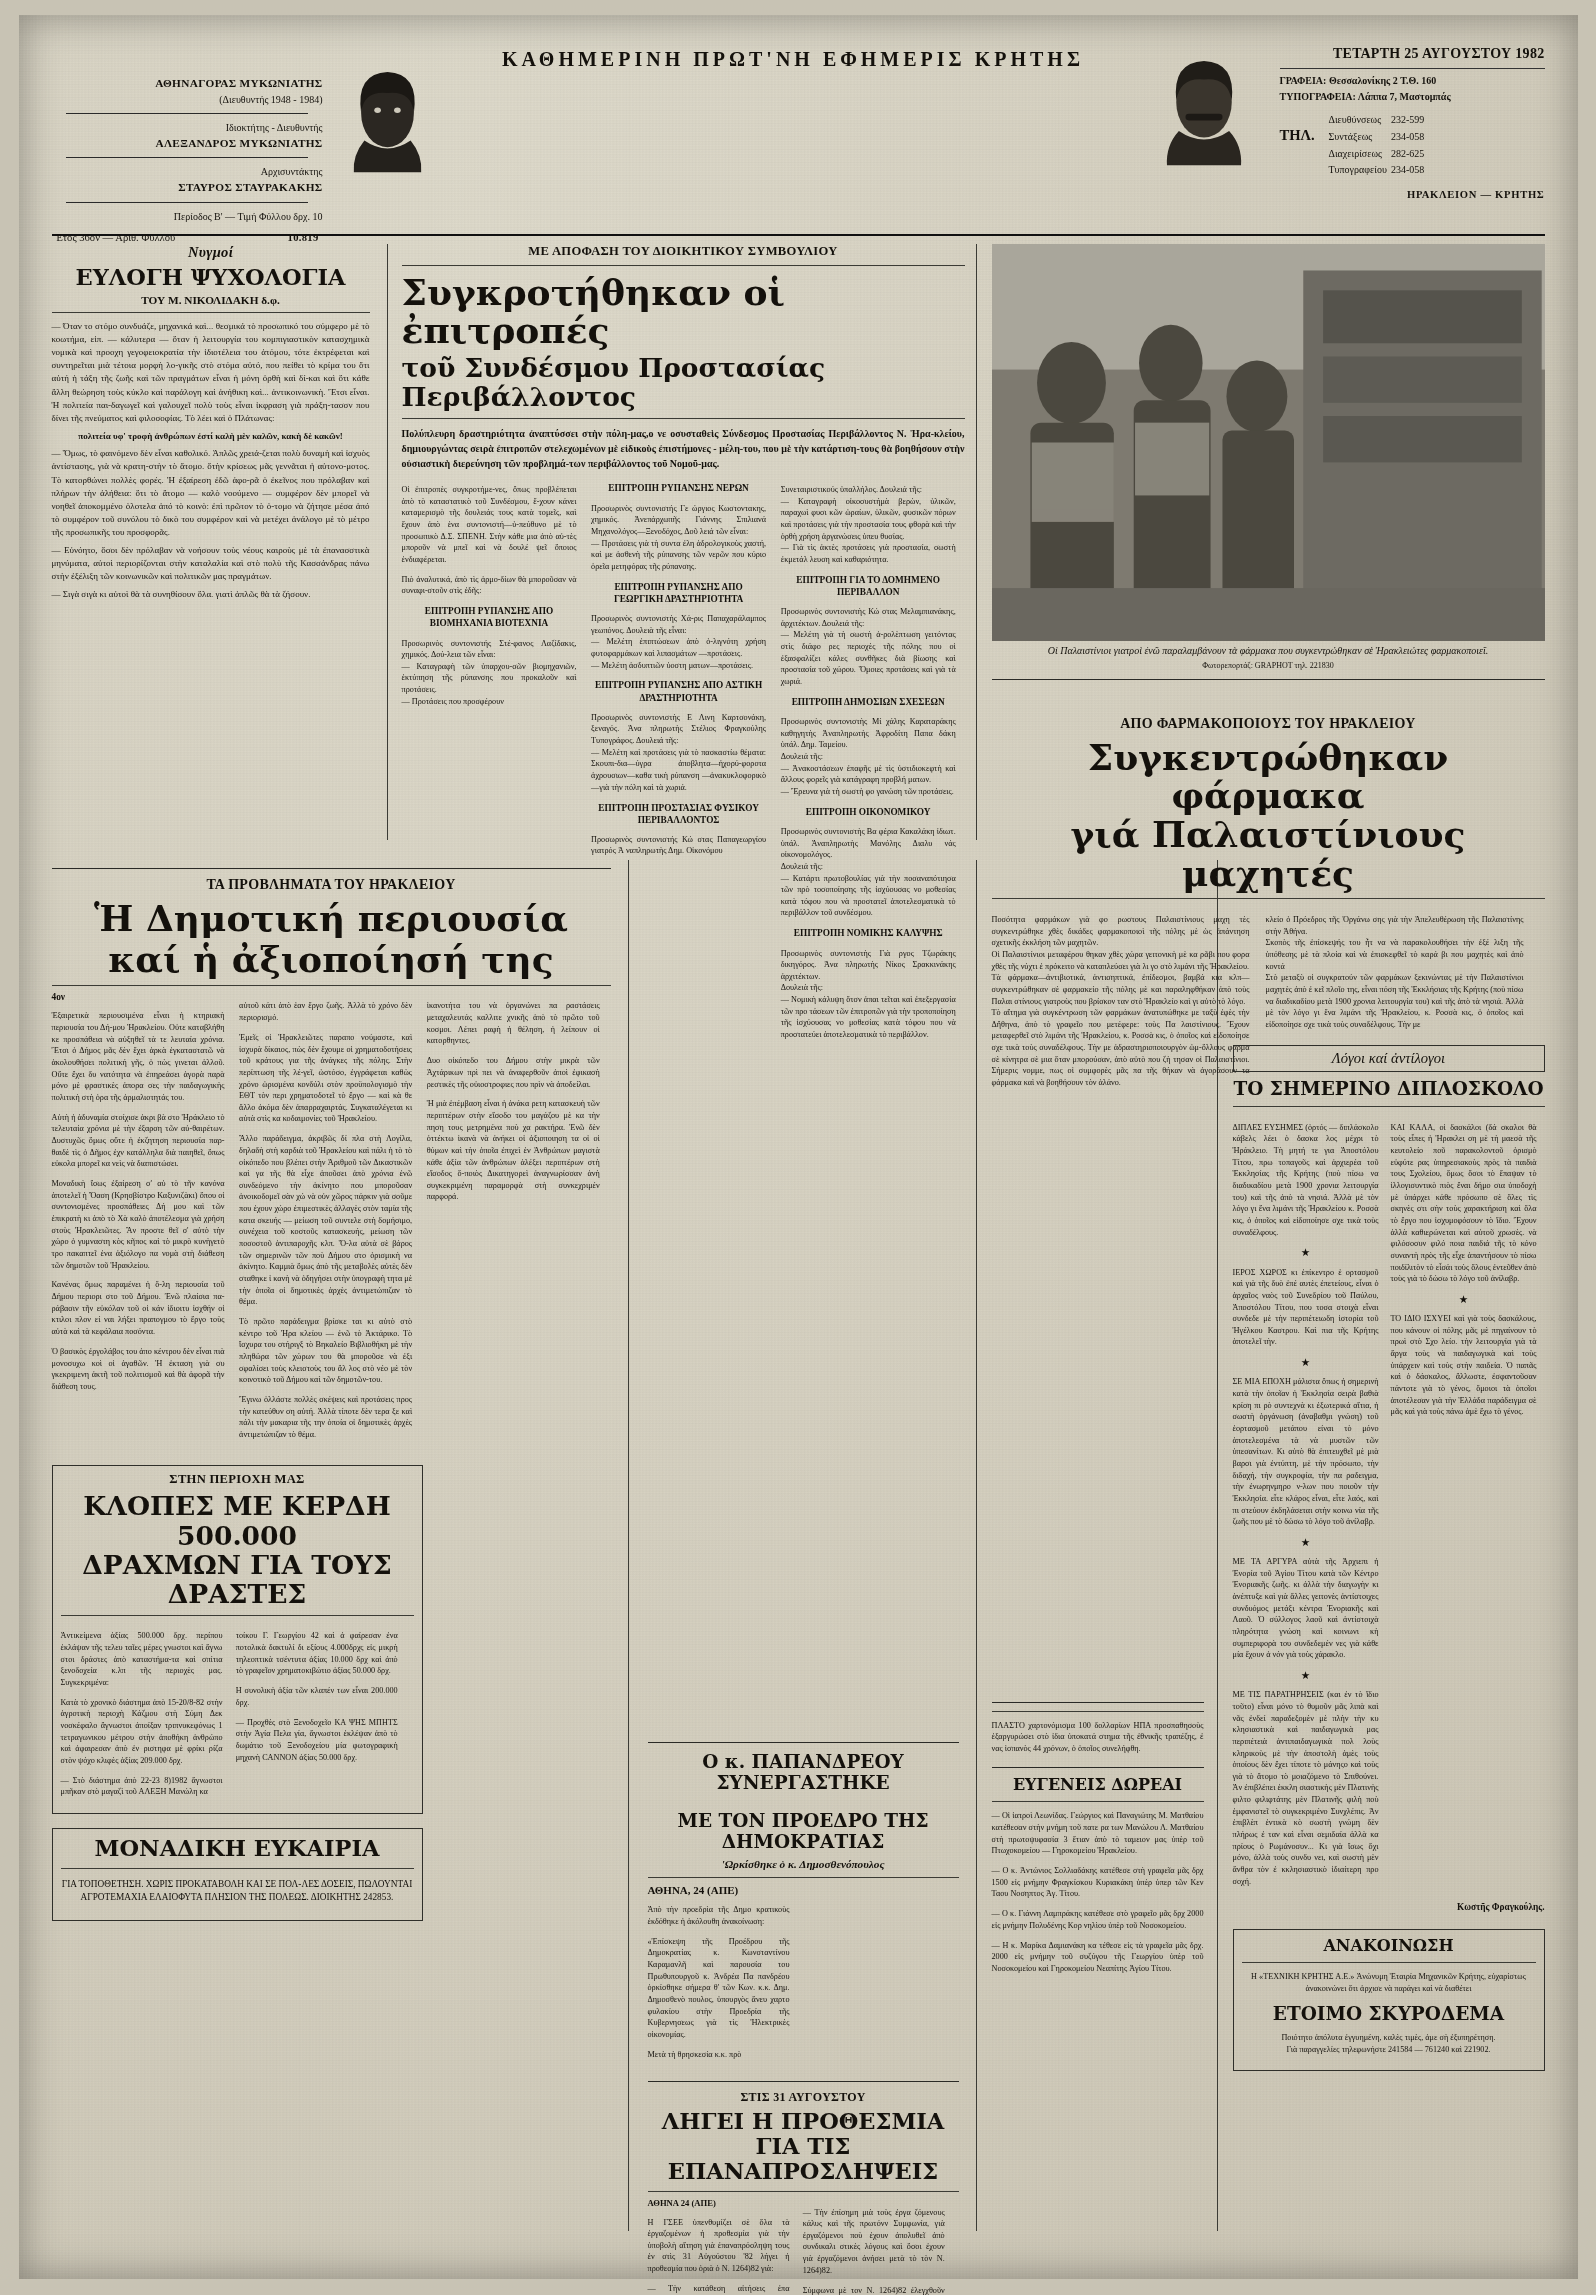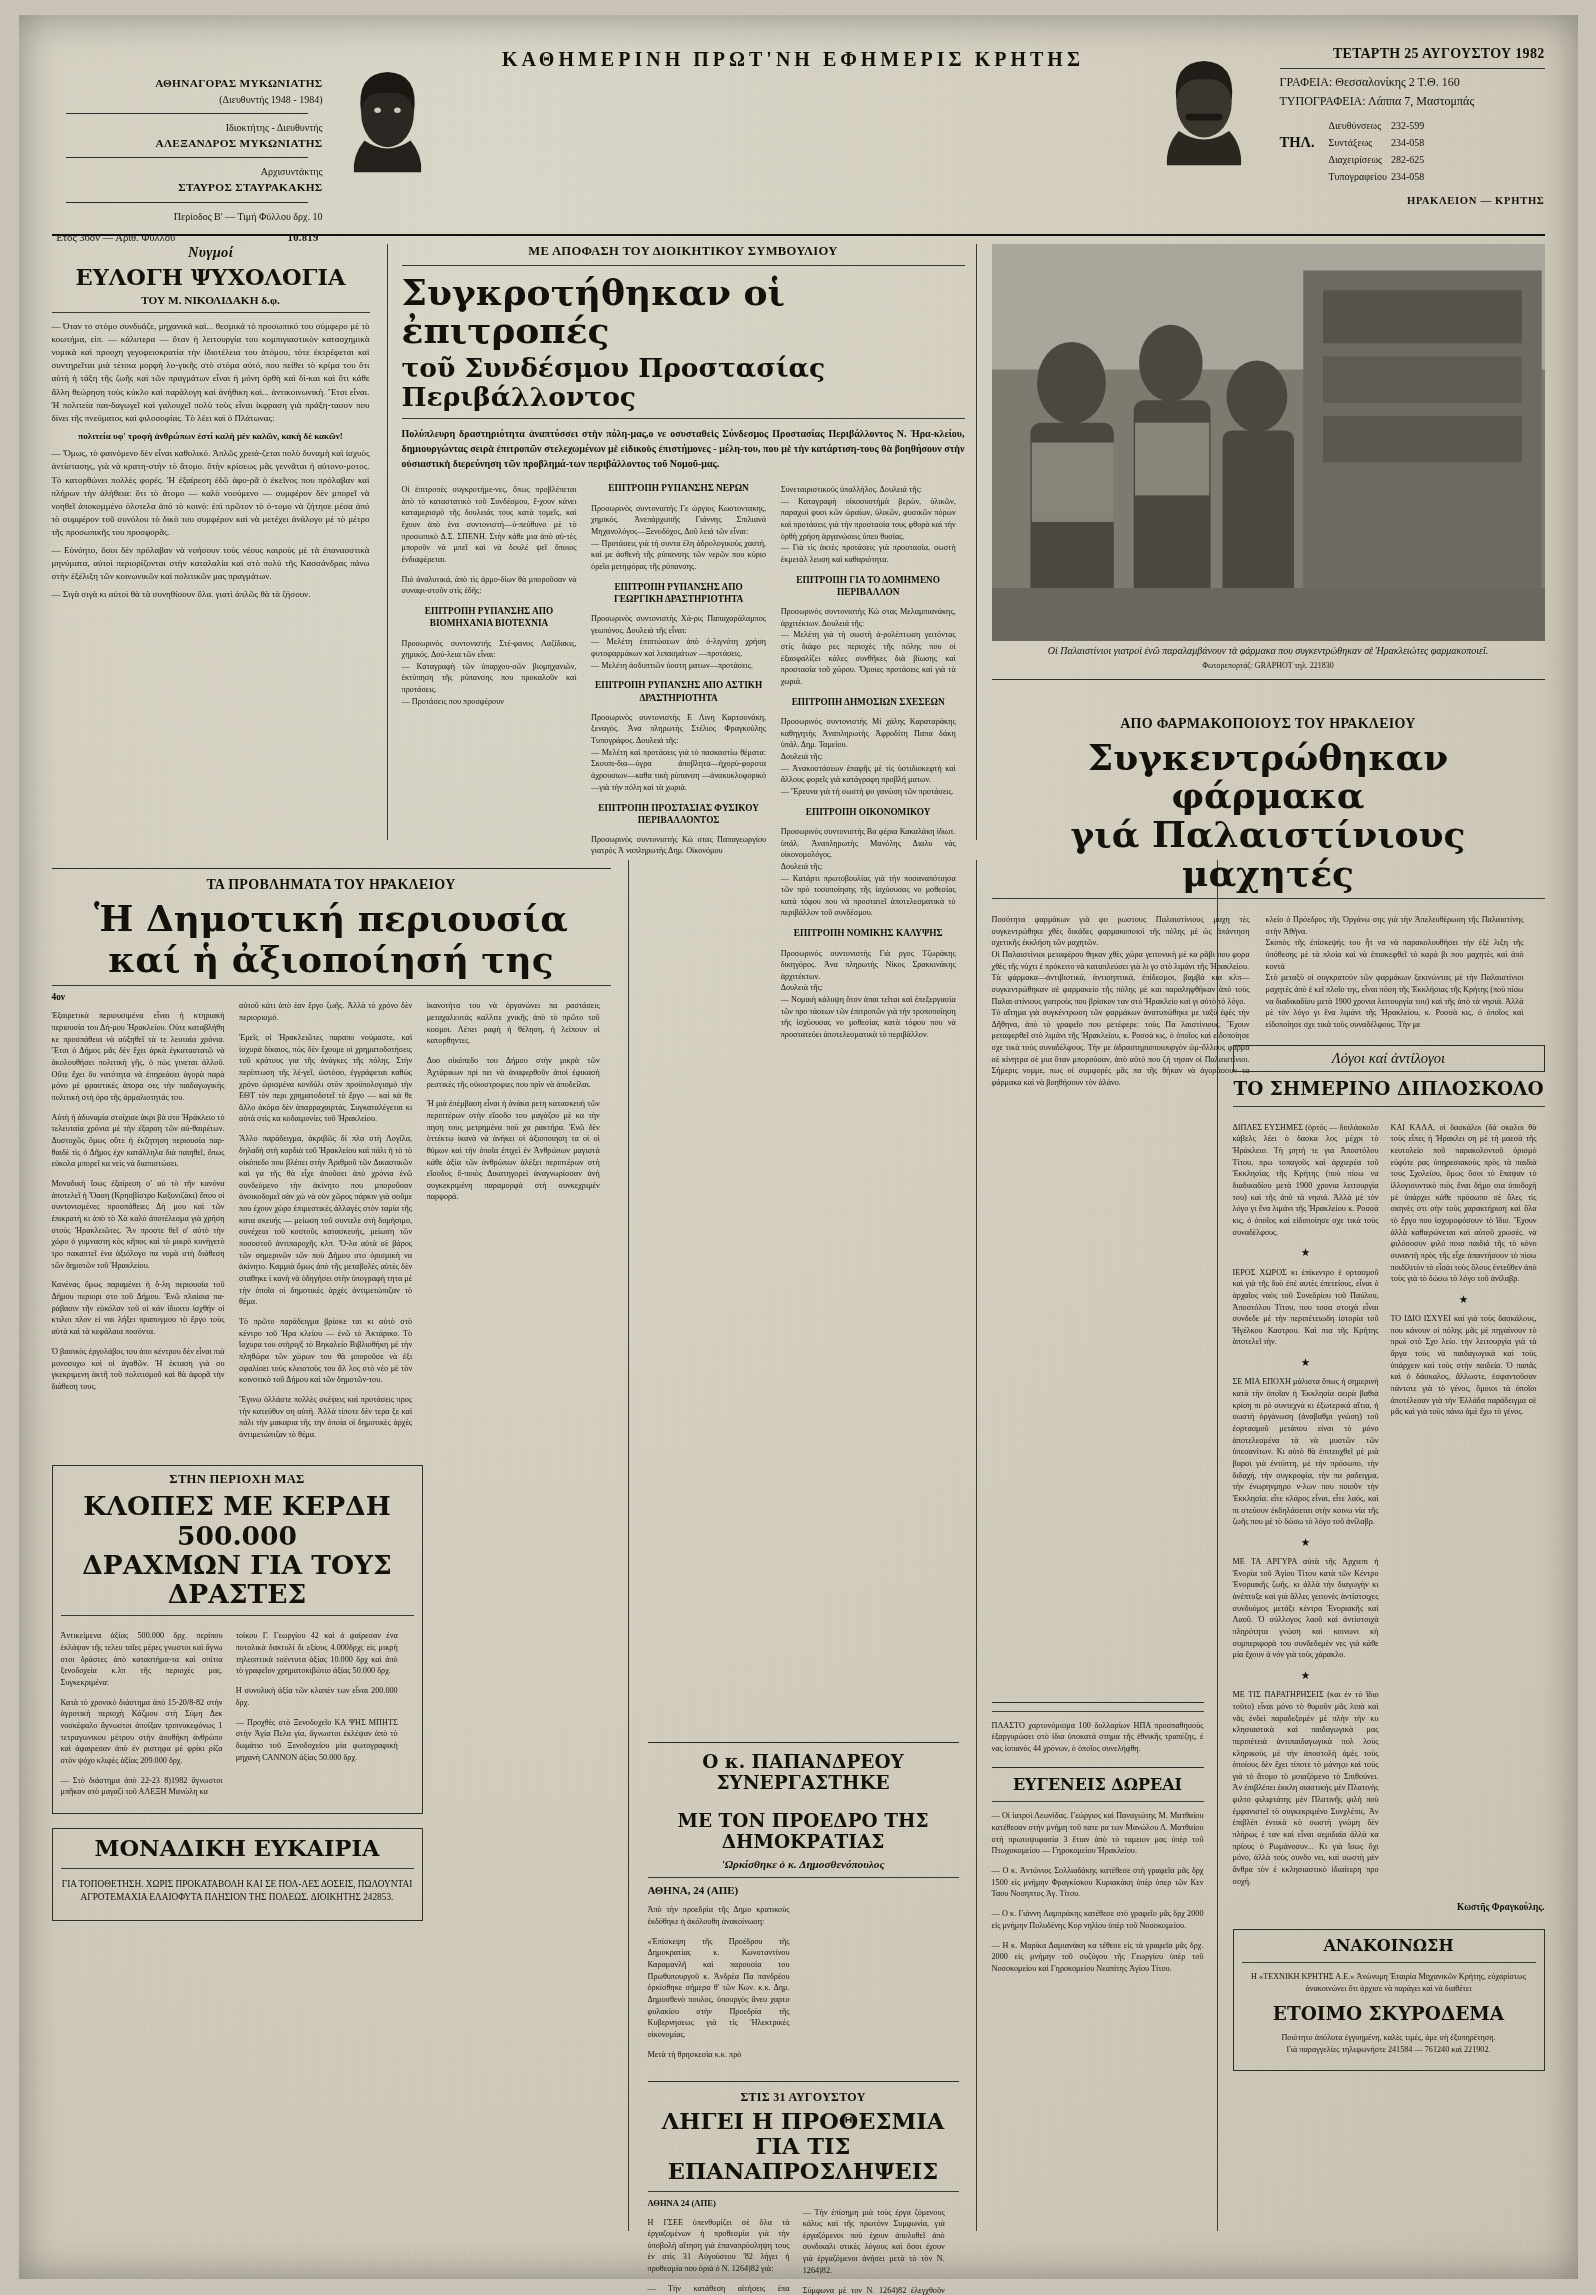--- a/index.html
+++ b/index.html
@@ -36,21 +36,21 @@
   .mh-center{position:absolute;left:278px;top:0;width:927px;text-align:center;}
   .logo{
     font-family:"DejaVu Serif", serif;
     font-weight:bold;font-size:97px;letter-spacing:8px;line-height:1;
     margin-top:22.5px;color:#0d0b08;
     text-shadow:1.3px 1.3px 0 rgba(0,0,0,.25);
   }
   .logo-sub{font-size:20px;font-weight:bold;letter-spacing:4px;margin-top:13.2px;}
   .mh-right{position:absolute;right:0;top:8px;width:265px;font-size:10.6px;line-height:1.55;}
   .mh-right .date{font-weight:bold;font-size:14px;text-align:right;border-bottom:0.7px solid #333;padding-bottom:3.3px;margin-bottom:4px;letter-spacing:0.3px;}
-  .mh-right .addr{font-size:12px;line-height:1.6;}
+  .mh-right .addr{font-size:10px;line-height:1.6;font-weight:bold;}
   .mh-right .phones{display:flex;margin-top:6.6px;}
   .mh-right .phones .lbl{font-weight:bold;font-size:14.6px;width:49px;padding-top:13.2px;}
   .mh-right .phones table{font-size:10px;border-collapse:collapse;}
   .mh-right .phones td{padding:0.7px 4px 0.7px 0;}
   .mh-right .phones td.num{text-align:right;}
   .mh-right .city{margin-top:8px;text-align:right;font-weight:bold;font-size:10.6px;letter-spacing:0.7px;}
   .face{position:absolute;font-size:0;}
   .face svg{display:block;}
 
   

